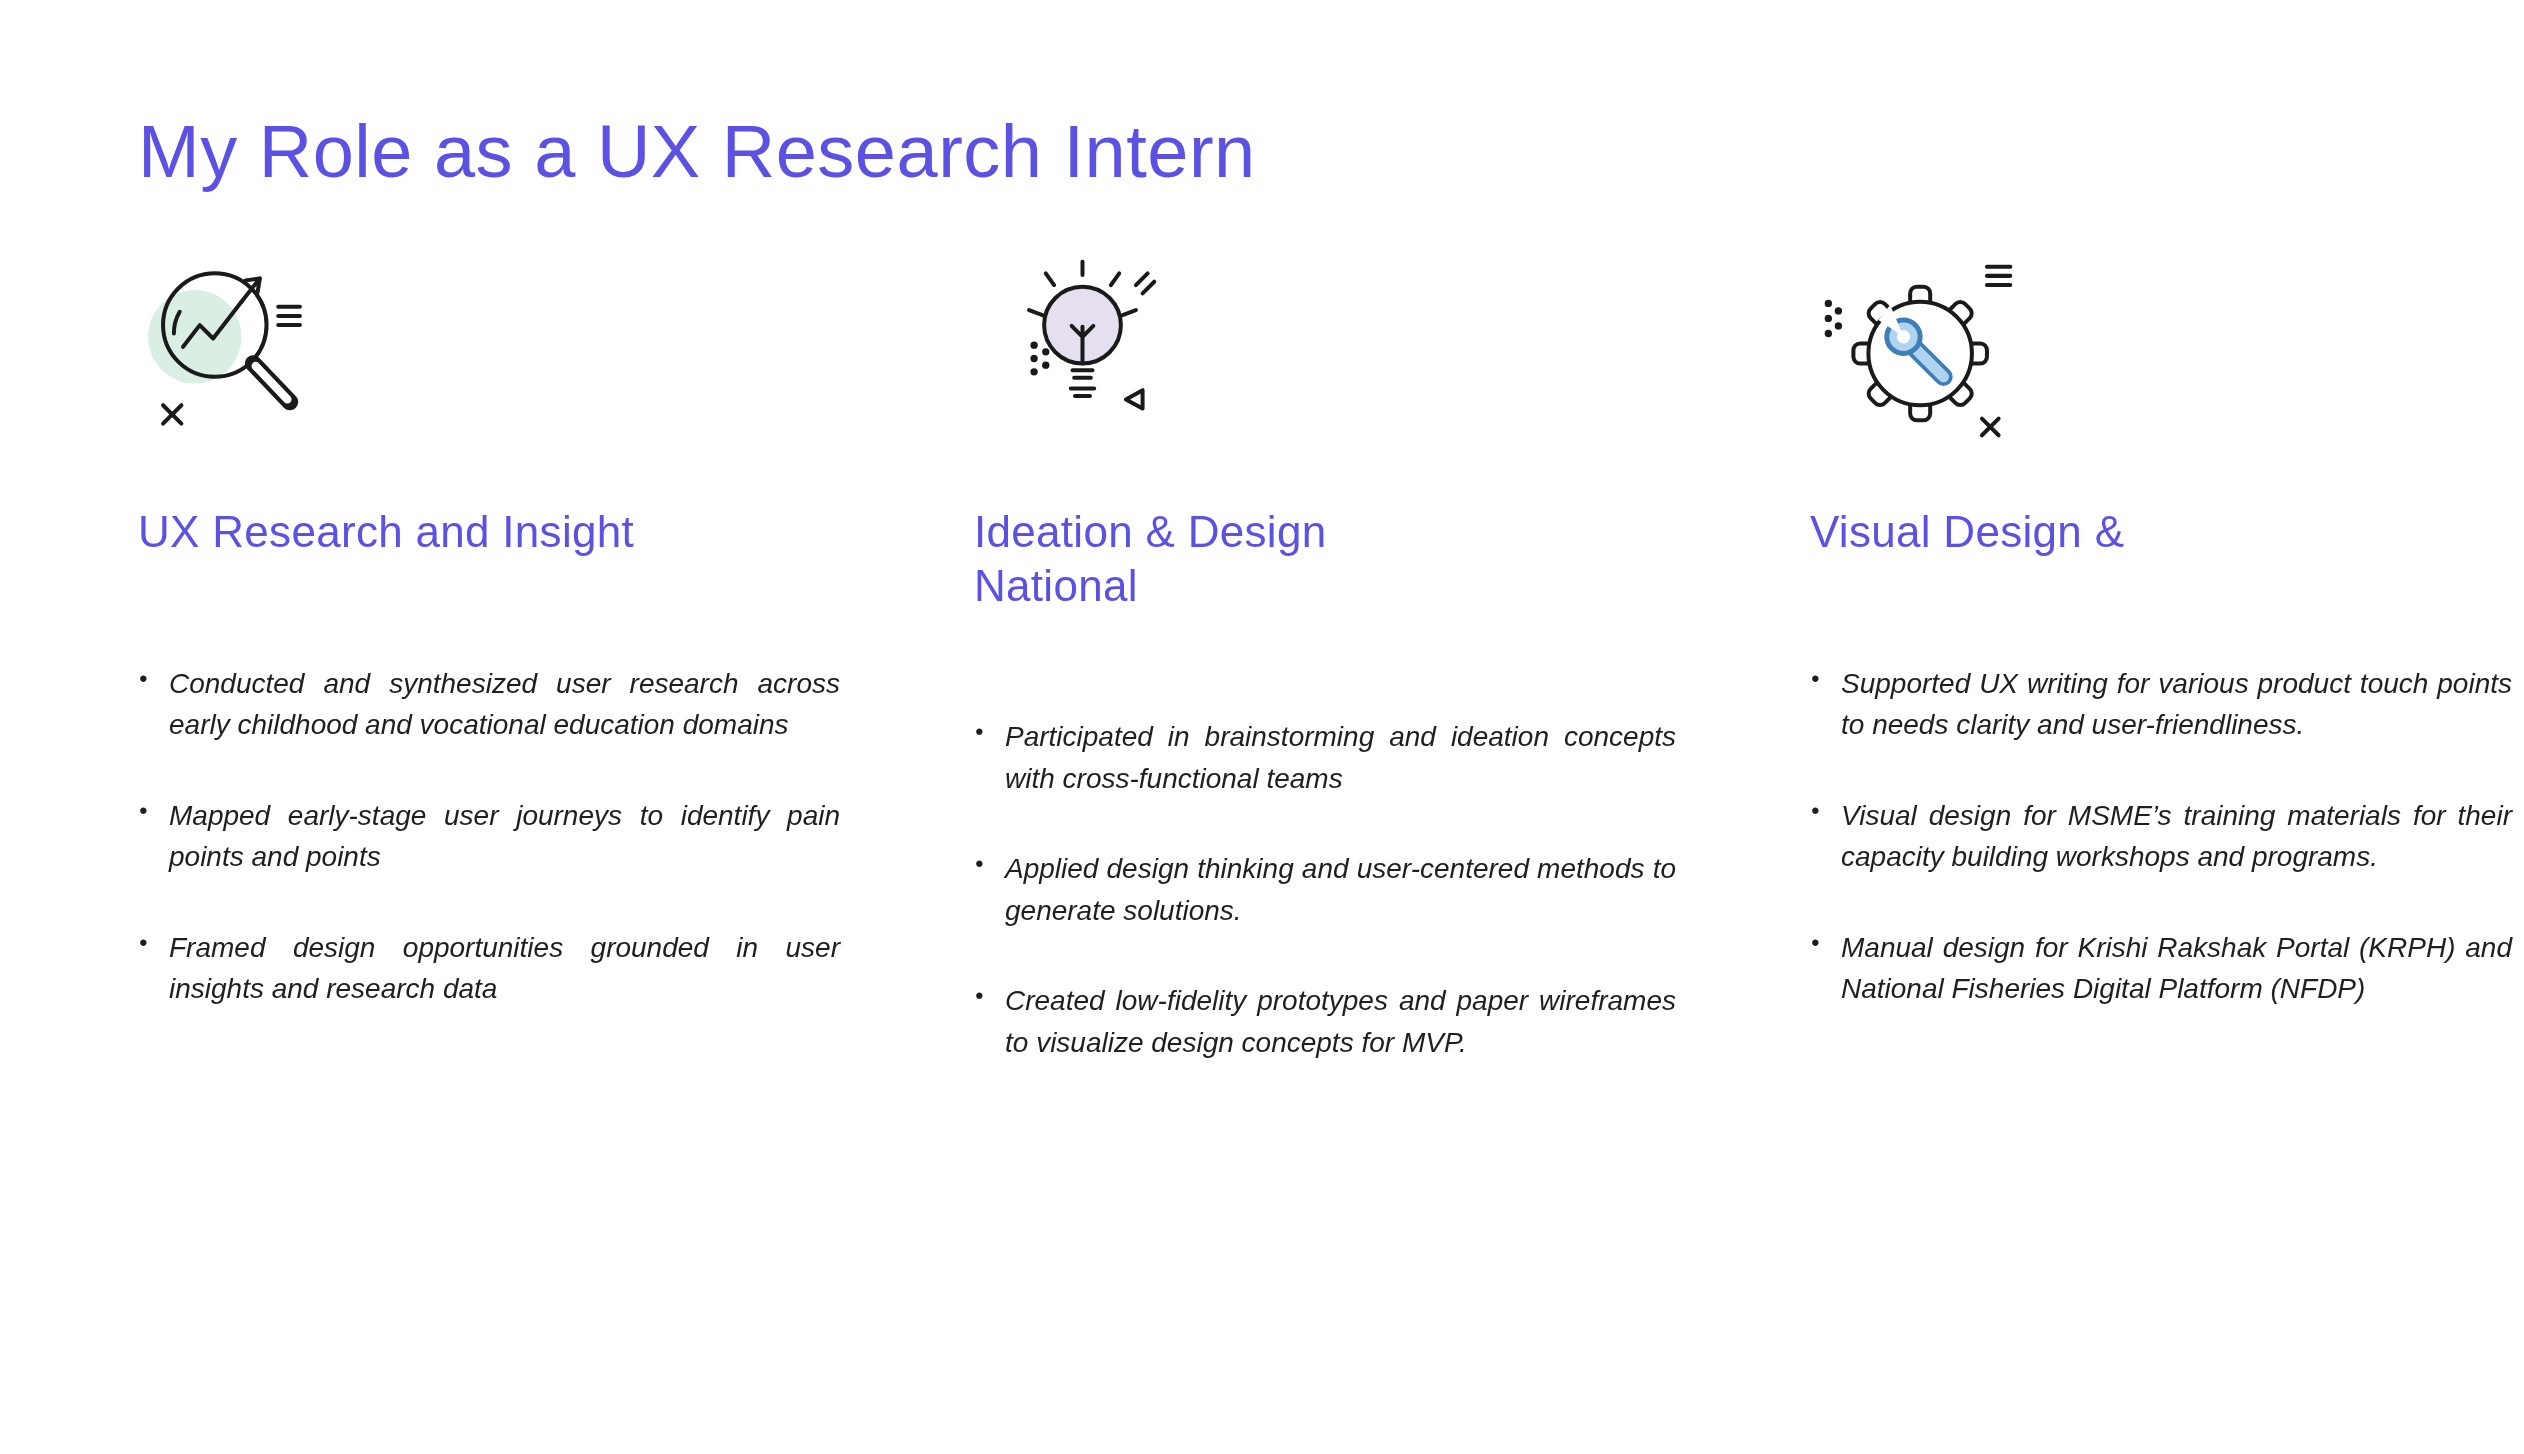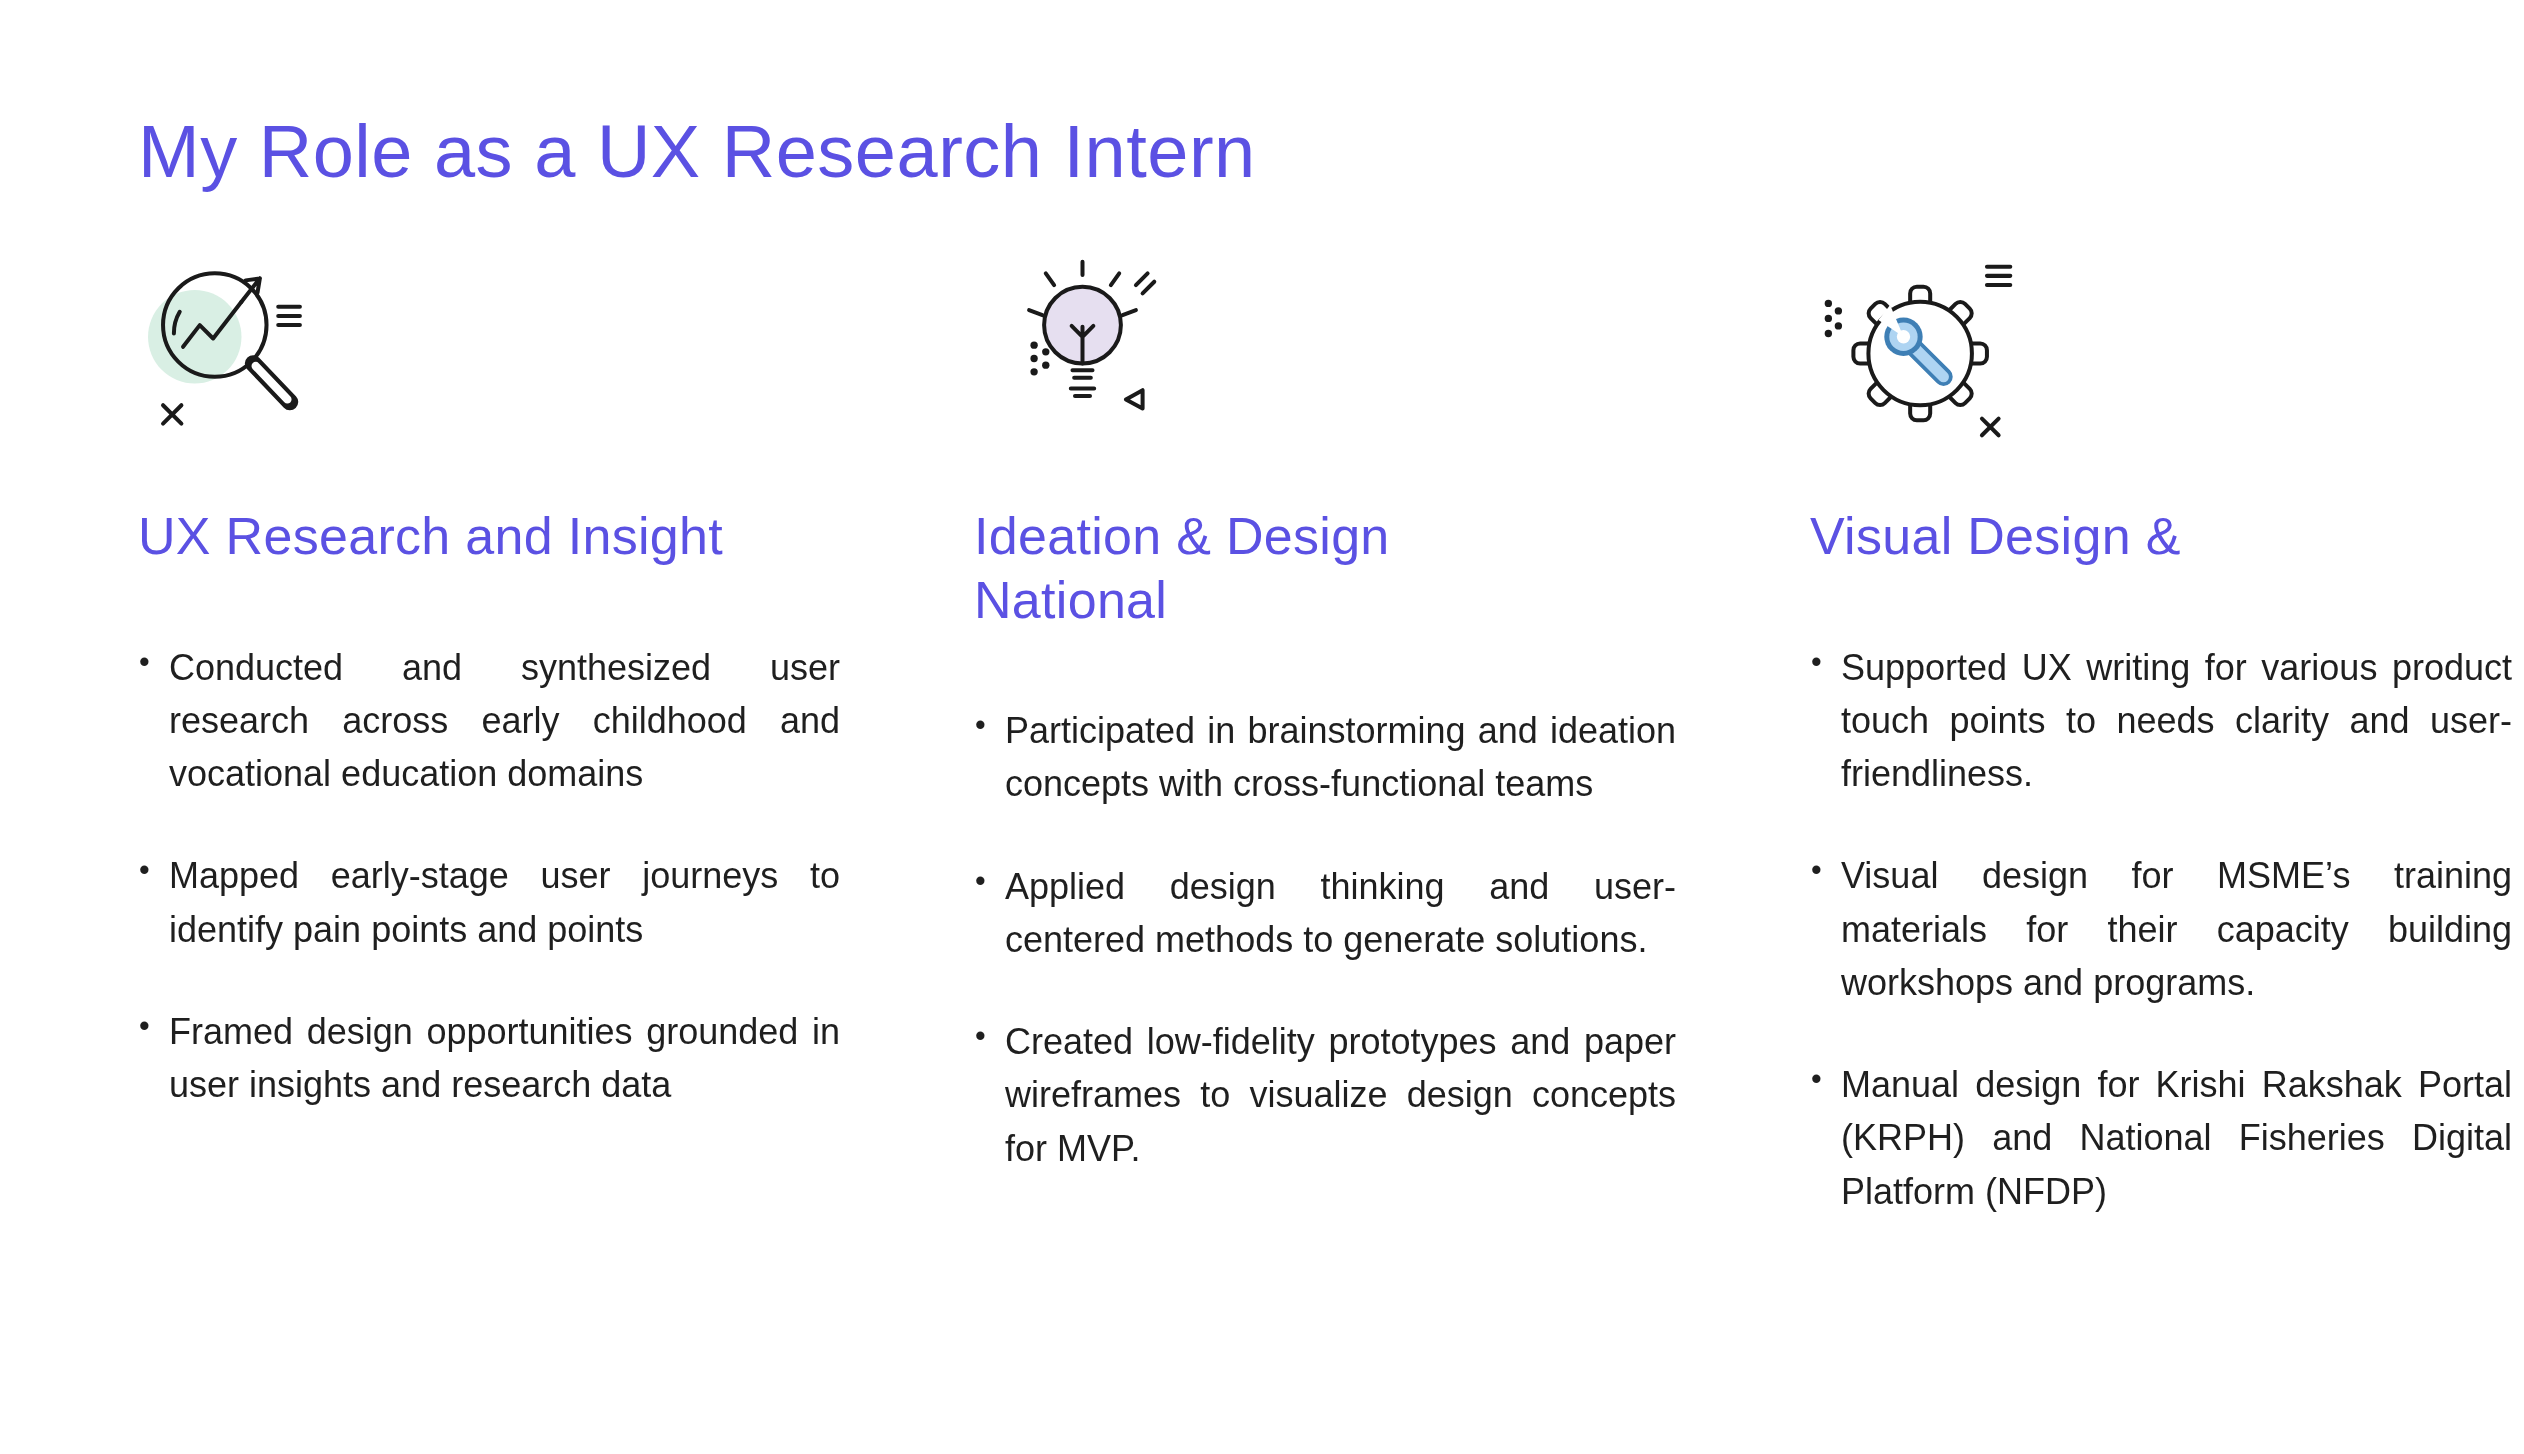--- a/index.html
+++ b/index.html
@@ -28,34 +28,35 @@
     gap: 134px;
     margin-top: 56px;
   }
   .column { width: 702px; }
   .icon-wrap {
     height: 227px;
     margin-bottom: 23px;
   }
   .icon-wrap svg { width: 217px; height: 217px; display: block; }
   .col-heading {
-    font-size: 52px;
+    font-size: 44px;
     line-height: 1.22;
     font-weight: 500;
     letter-spacing: 0.3px;
     color: var(--accent, #5b51e3);
     margin-top: 28px;
   }
   .bullets {
-    margin-top: 72px;
+    margin-top: 104px;
     list-style: none;
-    font-size: 36px;
+    font-size: 28px;
     line-height: 1.48;
     text-align: justify;
     color: var(--body-text, #1f1f1f);
+    font-style: italic;
   }
   .bullets li {
     position: relative;
     padding-left: 31px;
     margin-bottom: 49px;
   }
   .bullets li::before {
     content: "\2022";
     position: absolute;
     left: 1px;

